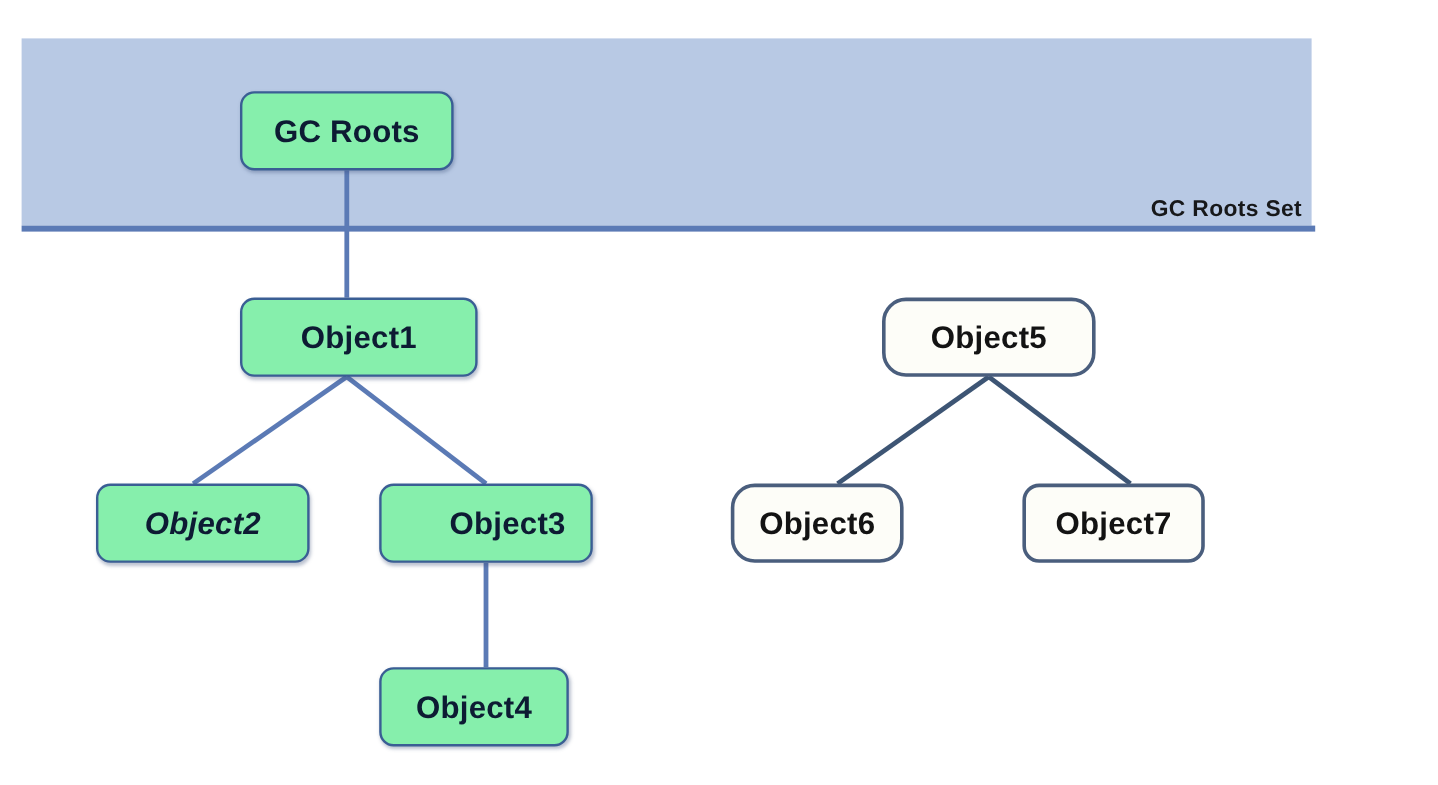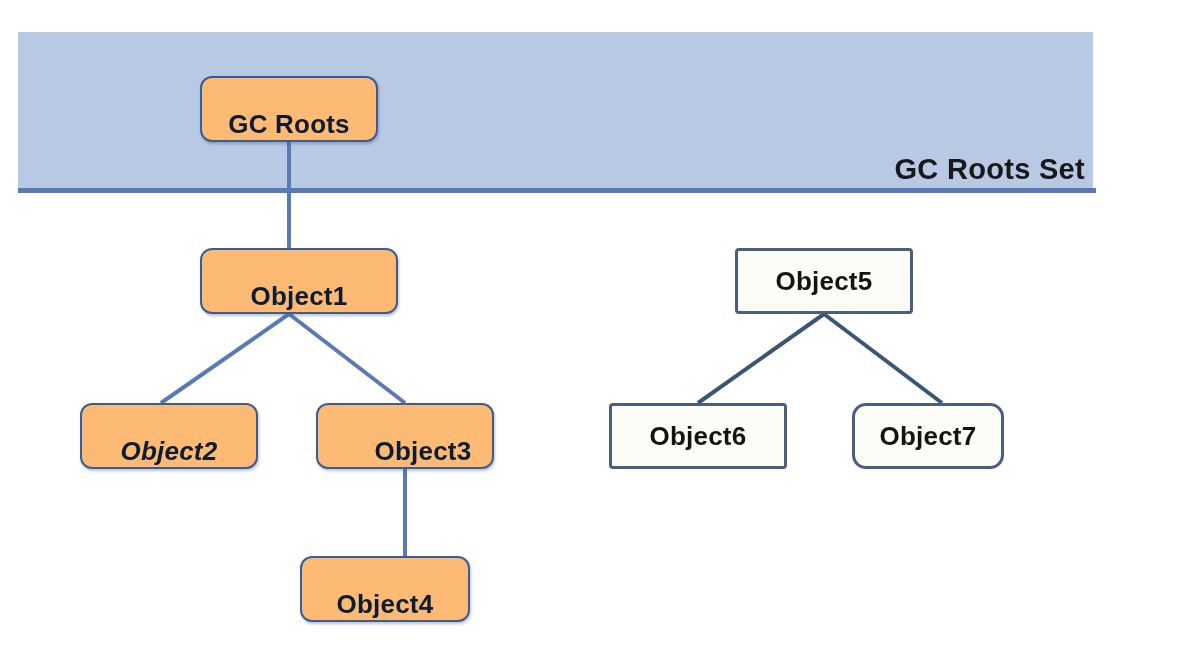--- a/index.html
+++ b/index.html
@@ -31,21 +31,21 @@
     left: 18px;
     top: 188px;
     width: 1078px;
     height: 5px;
     background: #5b7ab5;
   }
   .roots-band-label {
     position: absolute;
     right: 8px;
     bottom: 2px;
-    font-size: 29px;
+    font-size: 19px;
     font-weight: bold;
     color: #17181a;
     letter-spacing: 0.3px;
     white-space: nowrap;
   }
   
   #links {
     position: absolute;
     left: 0;
     top: 0;
@@ -59,35 +59,34 @@
     box-sizing: border-box;
     display: flex;
     align-items: center;
     justify-content: center;
     font-size: 26px;
     font-weight: bold;
     letter-spacing: 0.2px;
     white-space: nowrap;
   }
   .node.filled {
-    background: #fdba74;
+    background: #86efac;
     border: 2px solid #3a5e94;
     border-radius: 12px;
     color: #0d1b33;
     box-shadow: 1px 2px 3px rgba(60,80,120,0.35);
-    align-items: flex-end;
   }
   .node.hollow {
     background: #fdfdf8;
     border: 3px solid #4a5e7d;
     border-radius: 14px;
     color: #131313;
   }
   .node.hollow.soft {
-    border-radius: 4px;
+    border-radius: 20px;
   }
   
   .watermark {
     position: absolute;
     right: 14px;
     bottom: 12px;
     font-size: 20px;
     color: #c9c9c9;
     white-space: nowrap;
   }
@@ -117,27 +116,27 @@
       </div>
       <div class="node filled" style="left: 200px; top: 248px; width: 198px; height: 66px;">
         <span>Object1</span>
       </div>
       <div class="node filled" style="left: 80px; top: 403px; width: 178px; height: 66px; font-style: italic;">
         <span>Object2</span>
       </div>
       <div class="node filled" style="left: 316px; top: 403px; width: 178px; height: 66px; padding-left: 36px;">
         <span>Object3</span>
       </div>
-      <div class="node filled" style="left: 300px; top: 556px; width: 170px; height: 66px;">
+      <div class="node filled" style="left: 316px; top: 556px; width: 158px; height: 66px;">
         <span>Object4</span>
       </div>
       <div class="node hollow soft" style="left: 735px; top: 248px; width: 178px; height: 66px;">
         <span>Object5</span>
       </div>
-      <div class="node hollow soft" style="left: 609px; top: 403px; width: 178px; height: 66px;">
+      <div class="node hollow soft" style="left: 609px; top: 403px; width: 144px; height: 66px;">
         <span>Object6</span>
       </div>
       <div class="node hollow" style="left: 852px; top: 403px; width: 152px; height: 66px;">
         <span>Object7</span>
       </div>
     </div>
 
 </div>
 
 </body></html>

